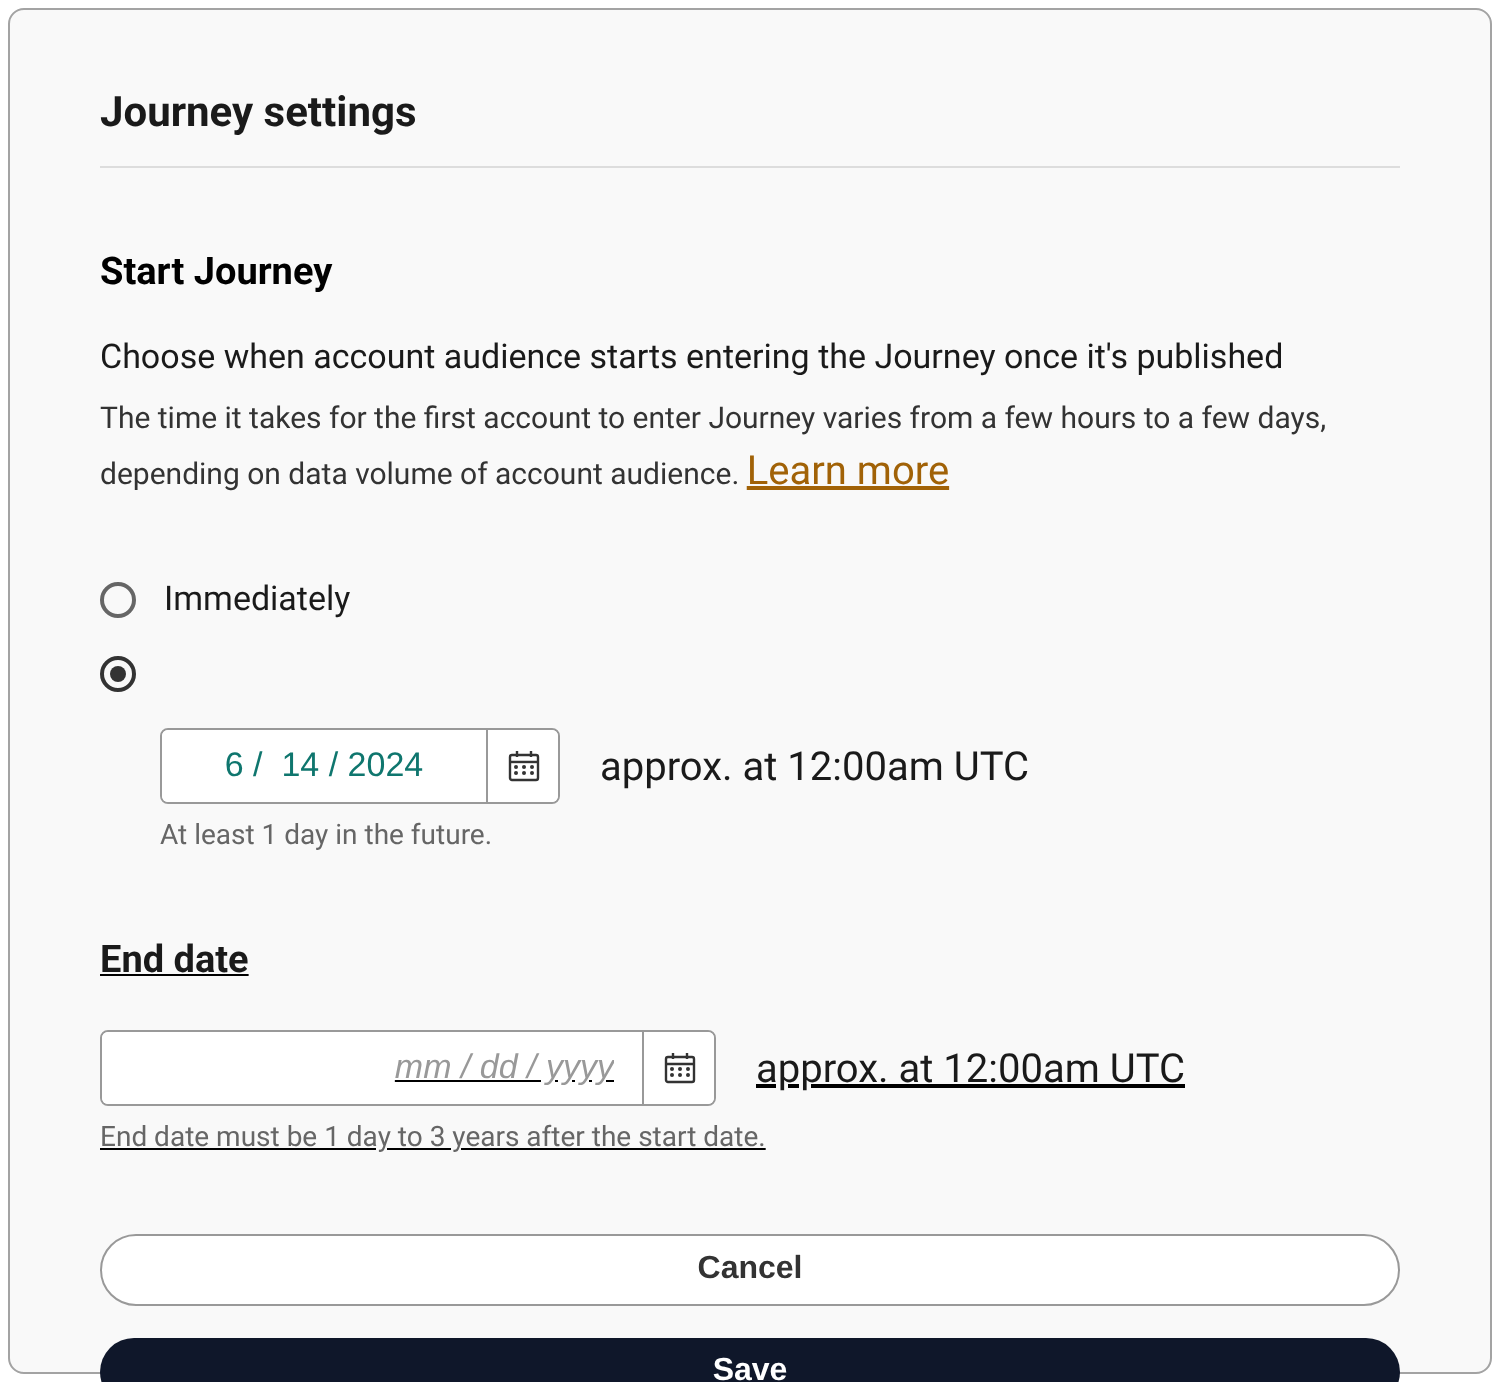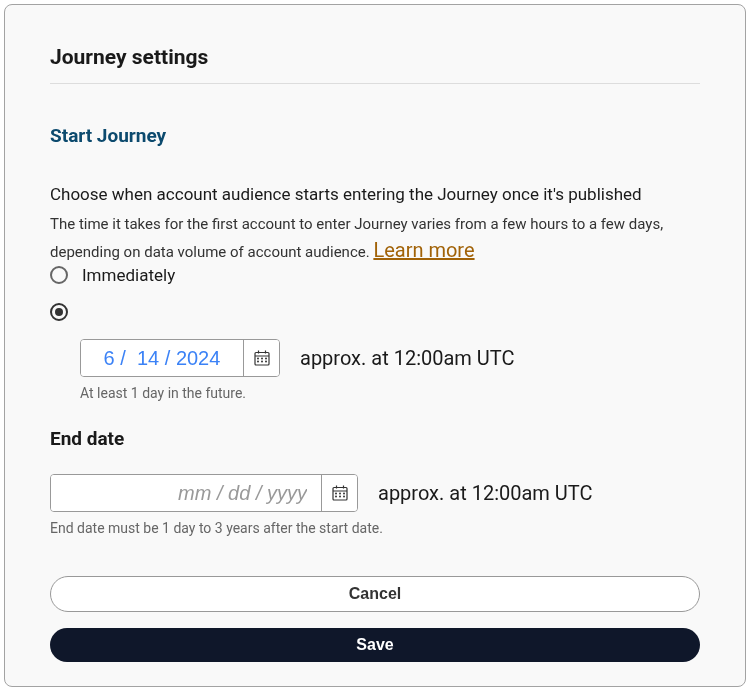--- a/index.html
+++ b/index.html
@@ -31,41 +31,42 @@
       margin-bottom: 14px;
     }
     .divider {
       border: none;
       border-top: 1px solid #ddd;
       margin-bottom: 40px;
     }
     .section-title {
       font-size: 19px;
       font-weight: 700;
-      color: #0c4a6e;
-      margin-bottom: 36px;
+      color: #000000;
+      margin-bottom: 21px;
     }
     .section-subtitle {
       font-size: 17px;
       color: #1a1a1a;
       margin-bottom: 6px;
       line-height: 1.4;
     }
     .hint-text {
       font-size: 15px;
       color: #333;
       line-height: 1.5;
     }
     .learn-more {
       color: #a16207;
       text-decoration: underline;
       font-size: 20px;
       text-align: right;
     }
     .radio-group {
+      margin-top: 40px;
     }
     .radio-row {
       display: flex;
       align-items: center;
       margin-bottom: 18px;
     }
     .radio-outer {
       width: 18px;
       height: 18px;
       border: 2px solid #666;
@@ -103,22 +104,22 @@
       display: flex;
       border: 1px solid #999;
       border-radius: 4px;
       background: #fff;
       height: 38px;
       overflow: hidden;
     }
     .date-input {
       border: none;
       padding: 0 14px;
-      font-size: 20px;
-      color: #3b82f6;
+      font-size: 17px;
+      color: #0f766e;
       outline: none;
       text-align: center;
     }
     .date-input.narrow {
       width: 162px;
     }
     .date-input.wide {
       width: 270px;
     }
     .date-input::placeholder {
@@ -141,21 +142,22 @@
     .field-hint {
       font-size: 14px;
       color: #666;
       margin-top: 8px;
       margin-left: 30px;
     }
     .field-hint.no-indent {
       margin-left: 0;
     }
     .end-date-section {
-      margin-top: 26px;
+      margin-top: 42px;
+      text-decoration: underline;
     }
     .end-date-title {
       font-size: 19px;
       font-weight: 700;
       color: #1a1a1a;
       margin-bottom: 24px;
     }
     .end-date-row {
       display: flex;
       align-items: center;

